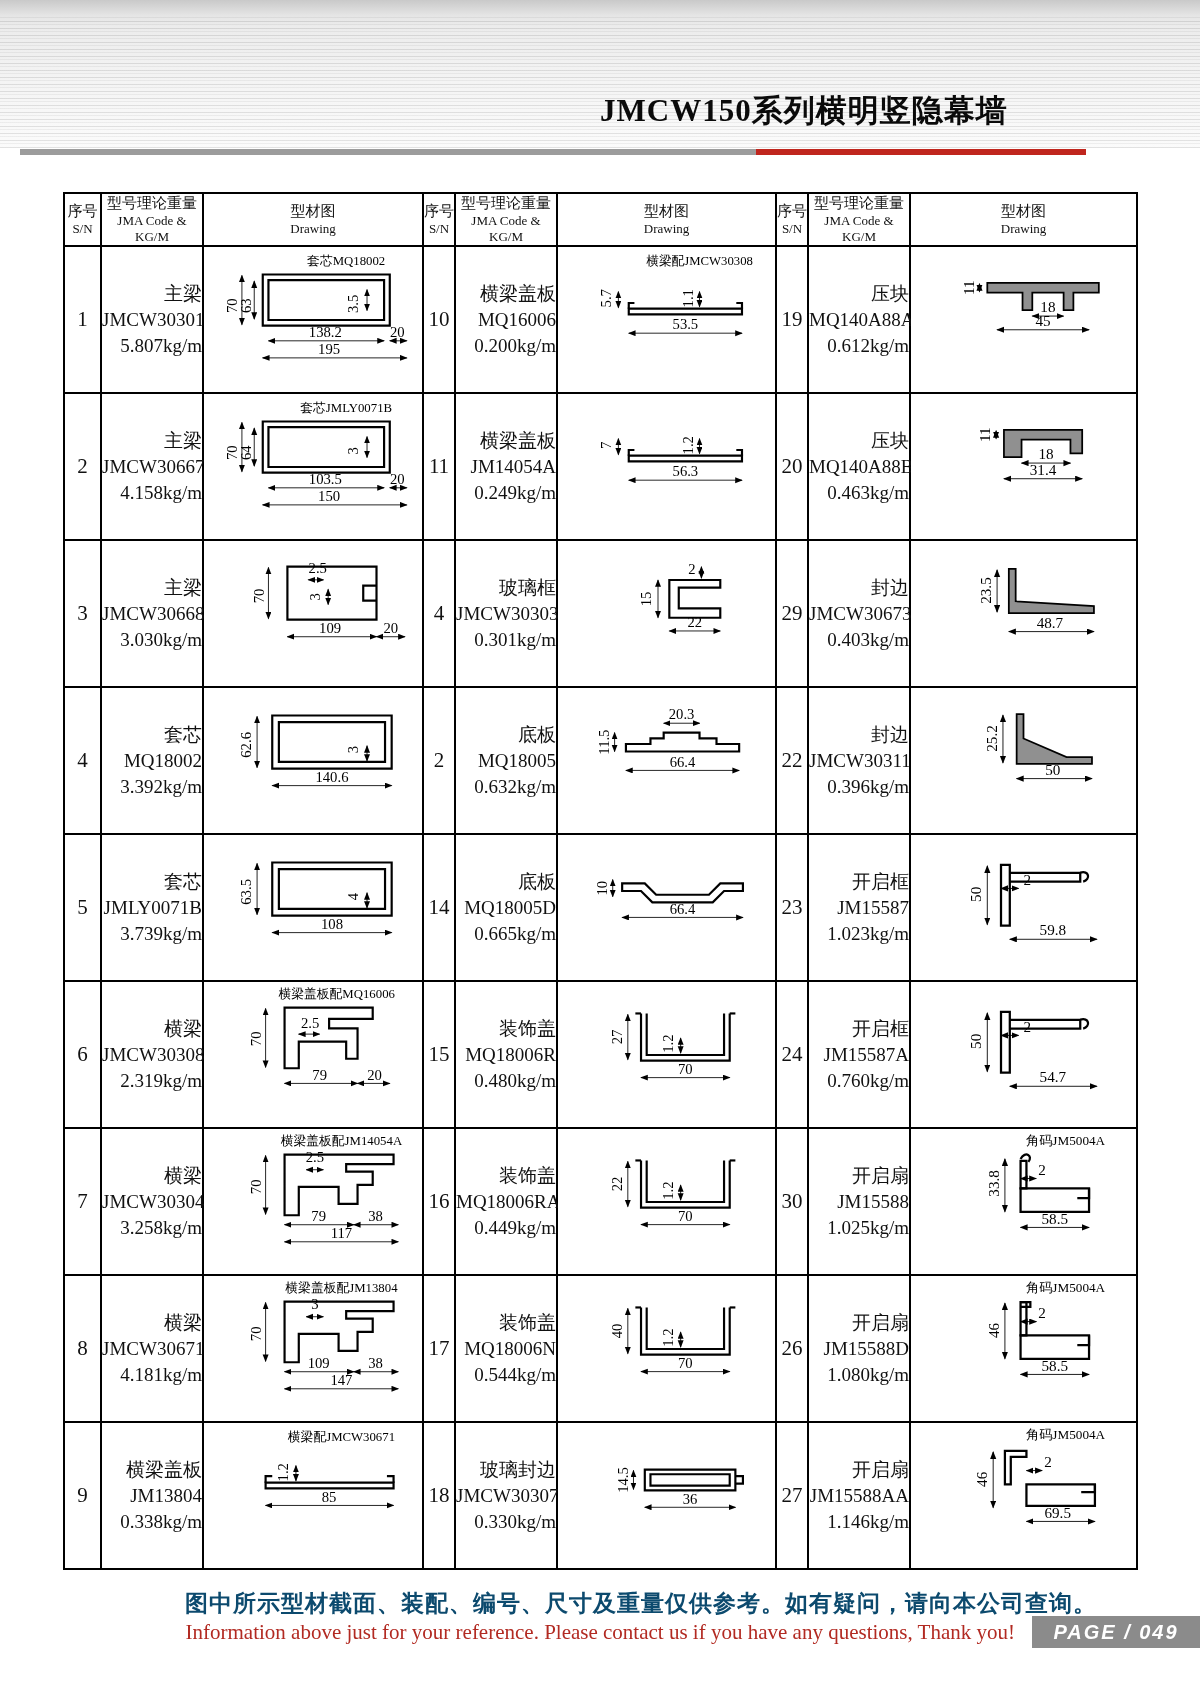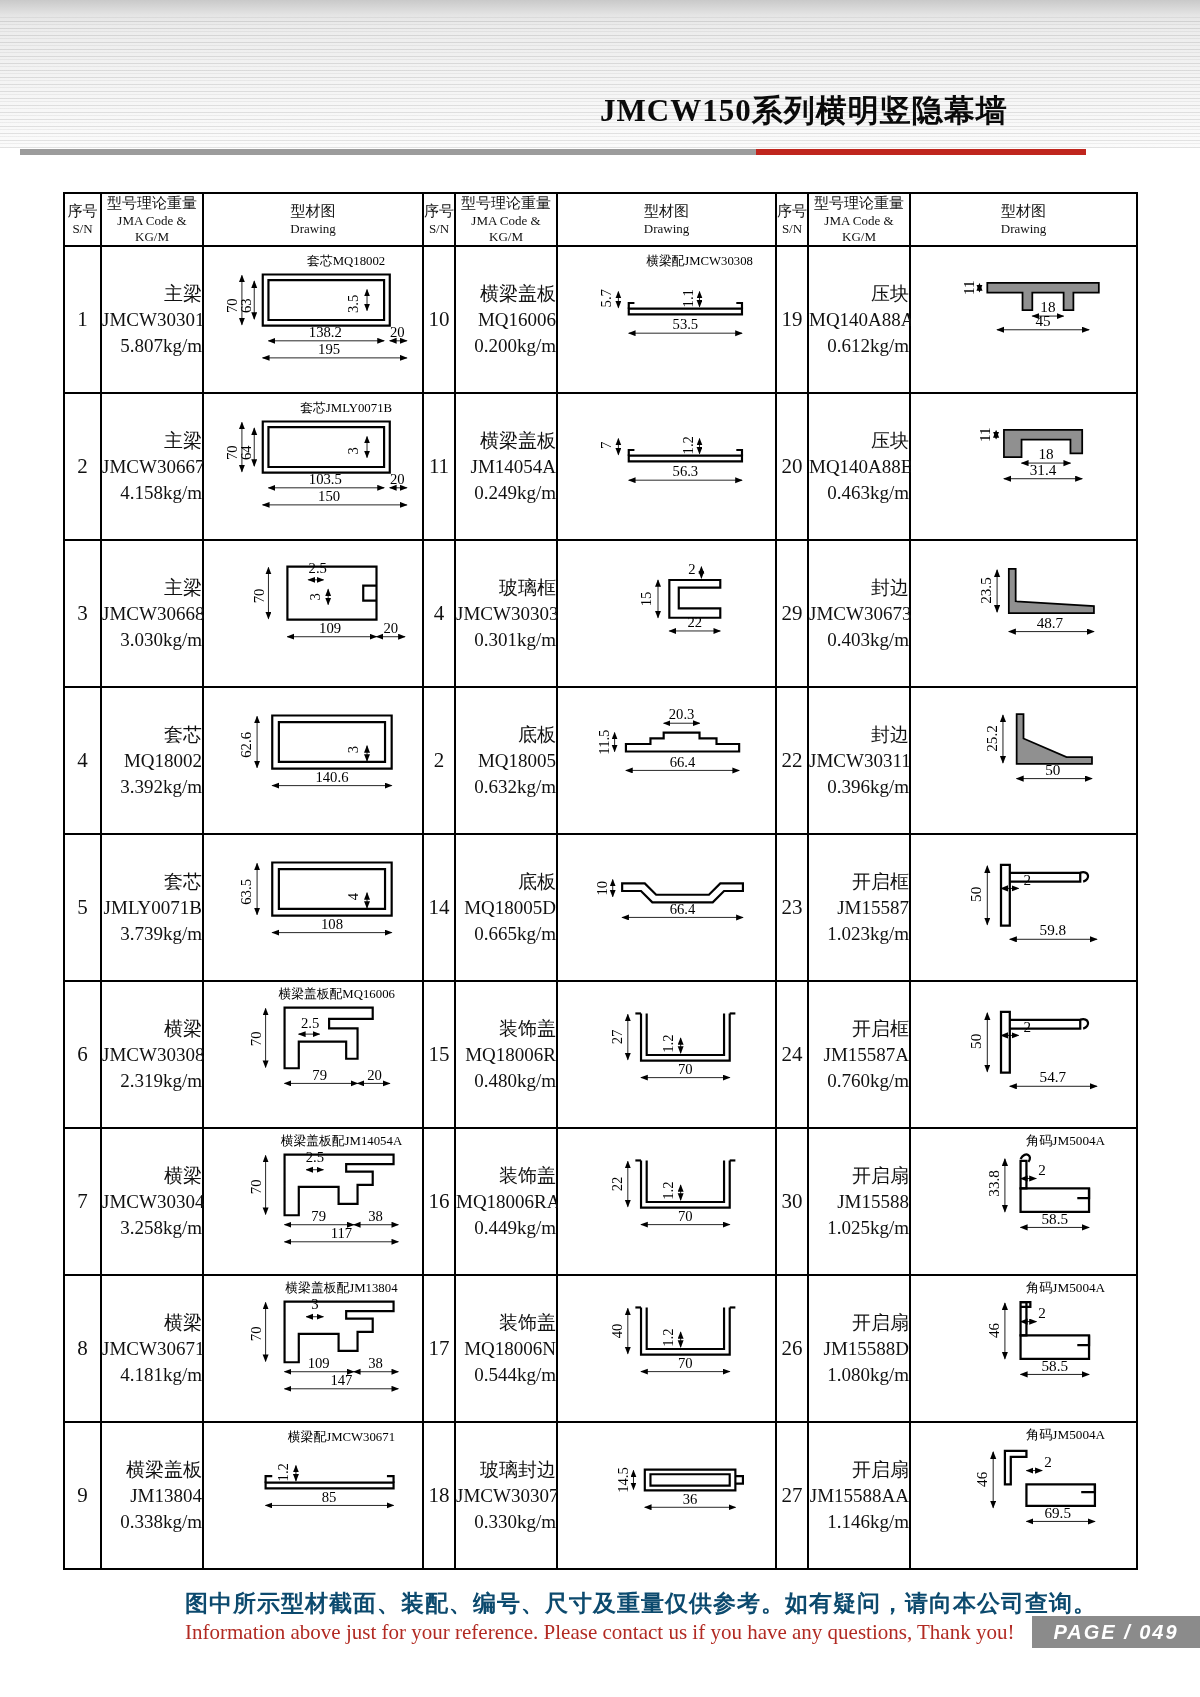--- a/index.html
+++ b/index.html
@@ -793,14 +793,14 @@
             <text x="140" y="44" font-size="15.5" text-anchor="middle" fill="#000">2</text>
             <text x="150" y="96" font-size="15.5" text-anchor="middle" fill="#000">69.5</text>
             <text x="158" y="16" font-size="13.5" text-anchor="middle" fill="#000">角码JM5004A</text>
           </svg>
         </td>
       </tr>
     </tbody>
 </table>
 
 <div class="footer-cn" style="color: #0c4a6e;">图中所示型材截面、装配、编号、尺寸及重量仅供参考。如有疑问，请向本公司查询。</div>
-<div class="footer-en" style="color: rgb(178, 42, 34);">Information above just for your reference. Please contact us if you have any questions, Thank you!</div>
+<div class="footer-en" style="color: rgb(178, 42, 34); text-align: right;">Information above just for your reference. Please contact us if you have any questions, Thank you!</div>
 <div class="page-box" style="background: rgb(139, 139, 139);">PAGE / 049</div>
 
 </body></html>

